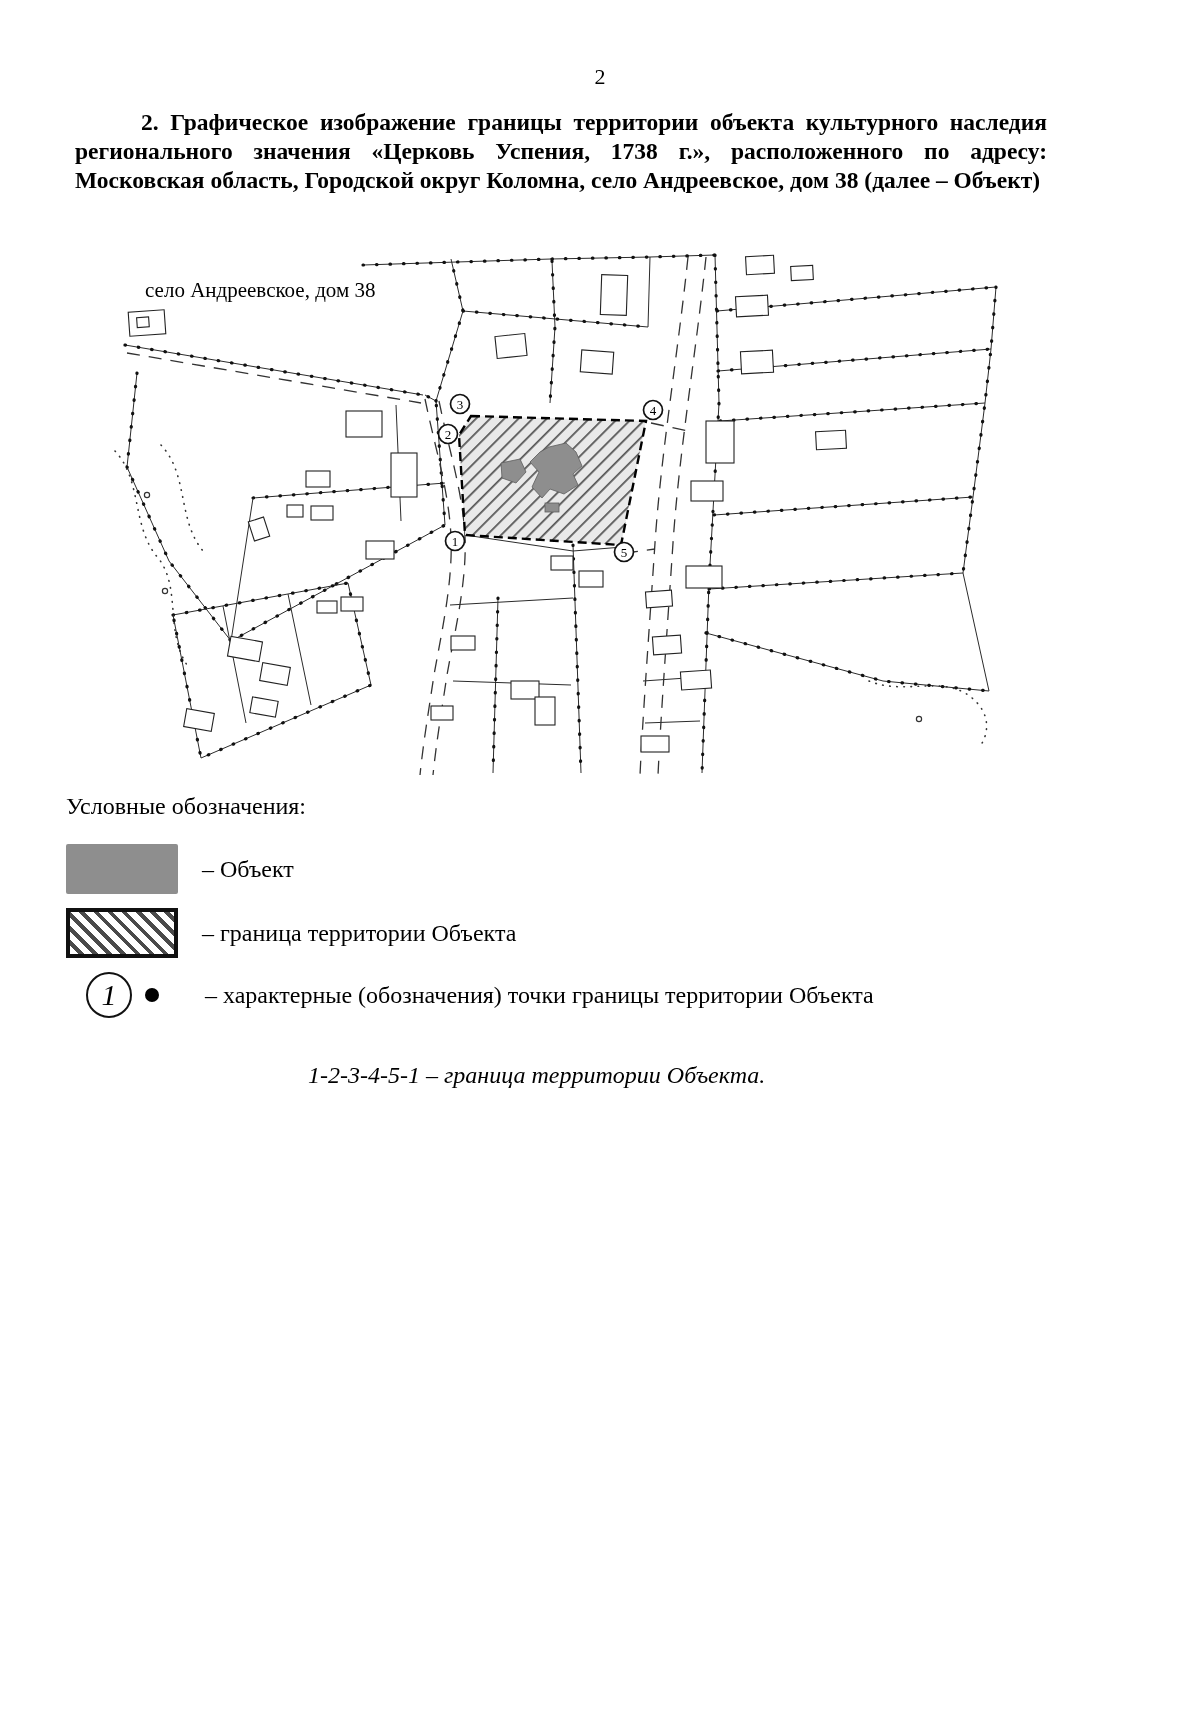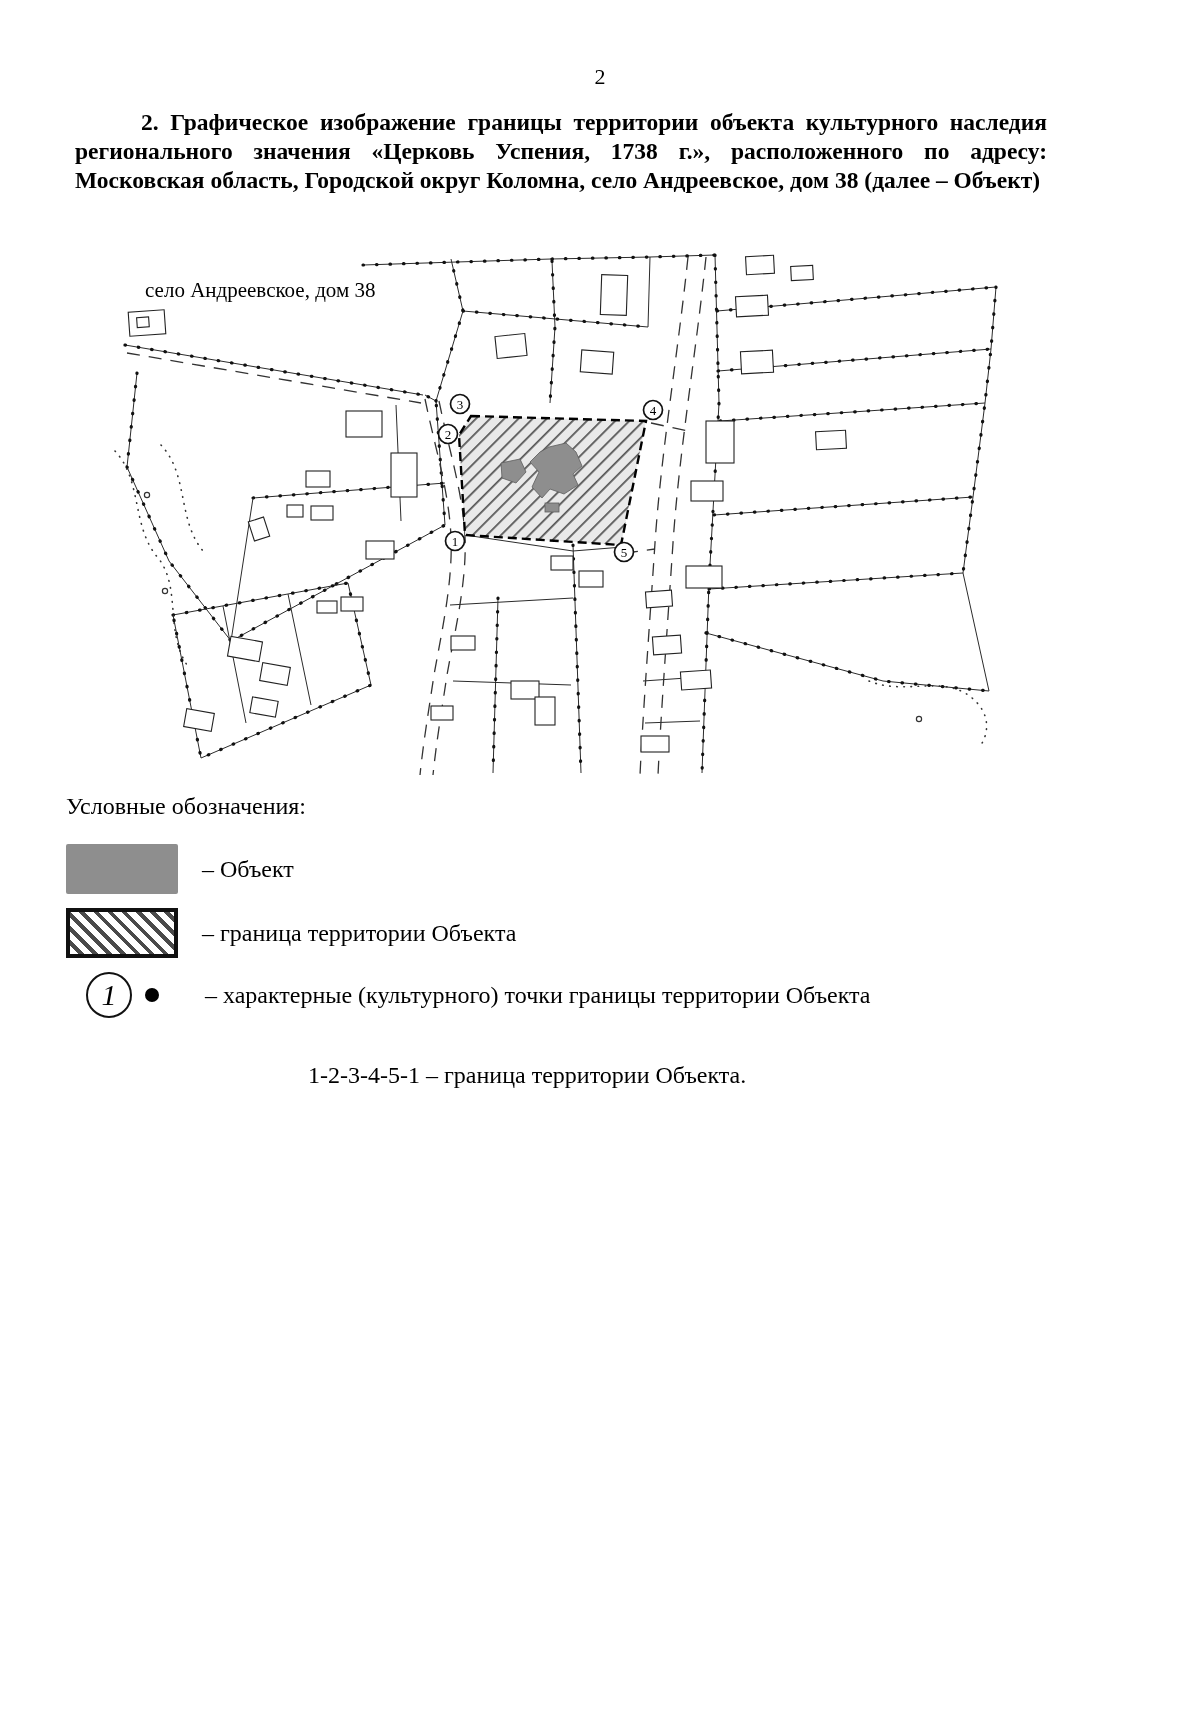--- a/index.html
+++ b/index.html
@@ -66,20 +66,21 @@
     width:46px;height:46px;margin-left:20px;
     border:2.5px solid #111;border-radius:50%;
     display:flex;align-items:center;justify-content:center;
     font-size:30px;font-style:italic;box-sizing:border-box;
   }
   .point-dot{width:14px;height:14px;background:#000;border-radius:50%;margin-left:13px;}
 
   .caption{
     position:absolute;left:308px;top:1062px;
     font-size:24px;
+    font-style:italic;
   }
 </style>
 </head>
 <body>
 
 <div class="page">
 
   <div class="page-number">2</div>
 
   <p class="intro">2. Графическое изображение границы территории объекта культурного наследия регионального значения «Церковь Успения, 1738 г.», расположенного по адресу: Московская область, Городской округ Коломна, село Андреевское, дом 38 (далее – Объект)</p>
@@ -274,19 +275,19 @@
     <div class="legend-row">
       <div class="swatch-boundary"></div>
       <div class="legend-label">– граница территории Объекта</div>
     </div>
 
     <div class="legend-row">
       <div class="point-sym-box">
         <div class="point-circle">1</div>
         <div class="point-dot"></div>
       </div>
-      <div class="legend-label">– характерные (культурного) точки границы территории Объекта</div>
+      <div class="legend-label">– характерные (обозначения) точки границы территории Объекта</div>
     </div>
   </div>
 
   <div class="caption">1-2-3-4-5-1 – граница территории Объекта.</div>
 
 </div>
 
 </body></html>

